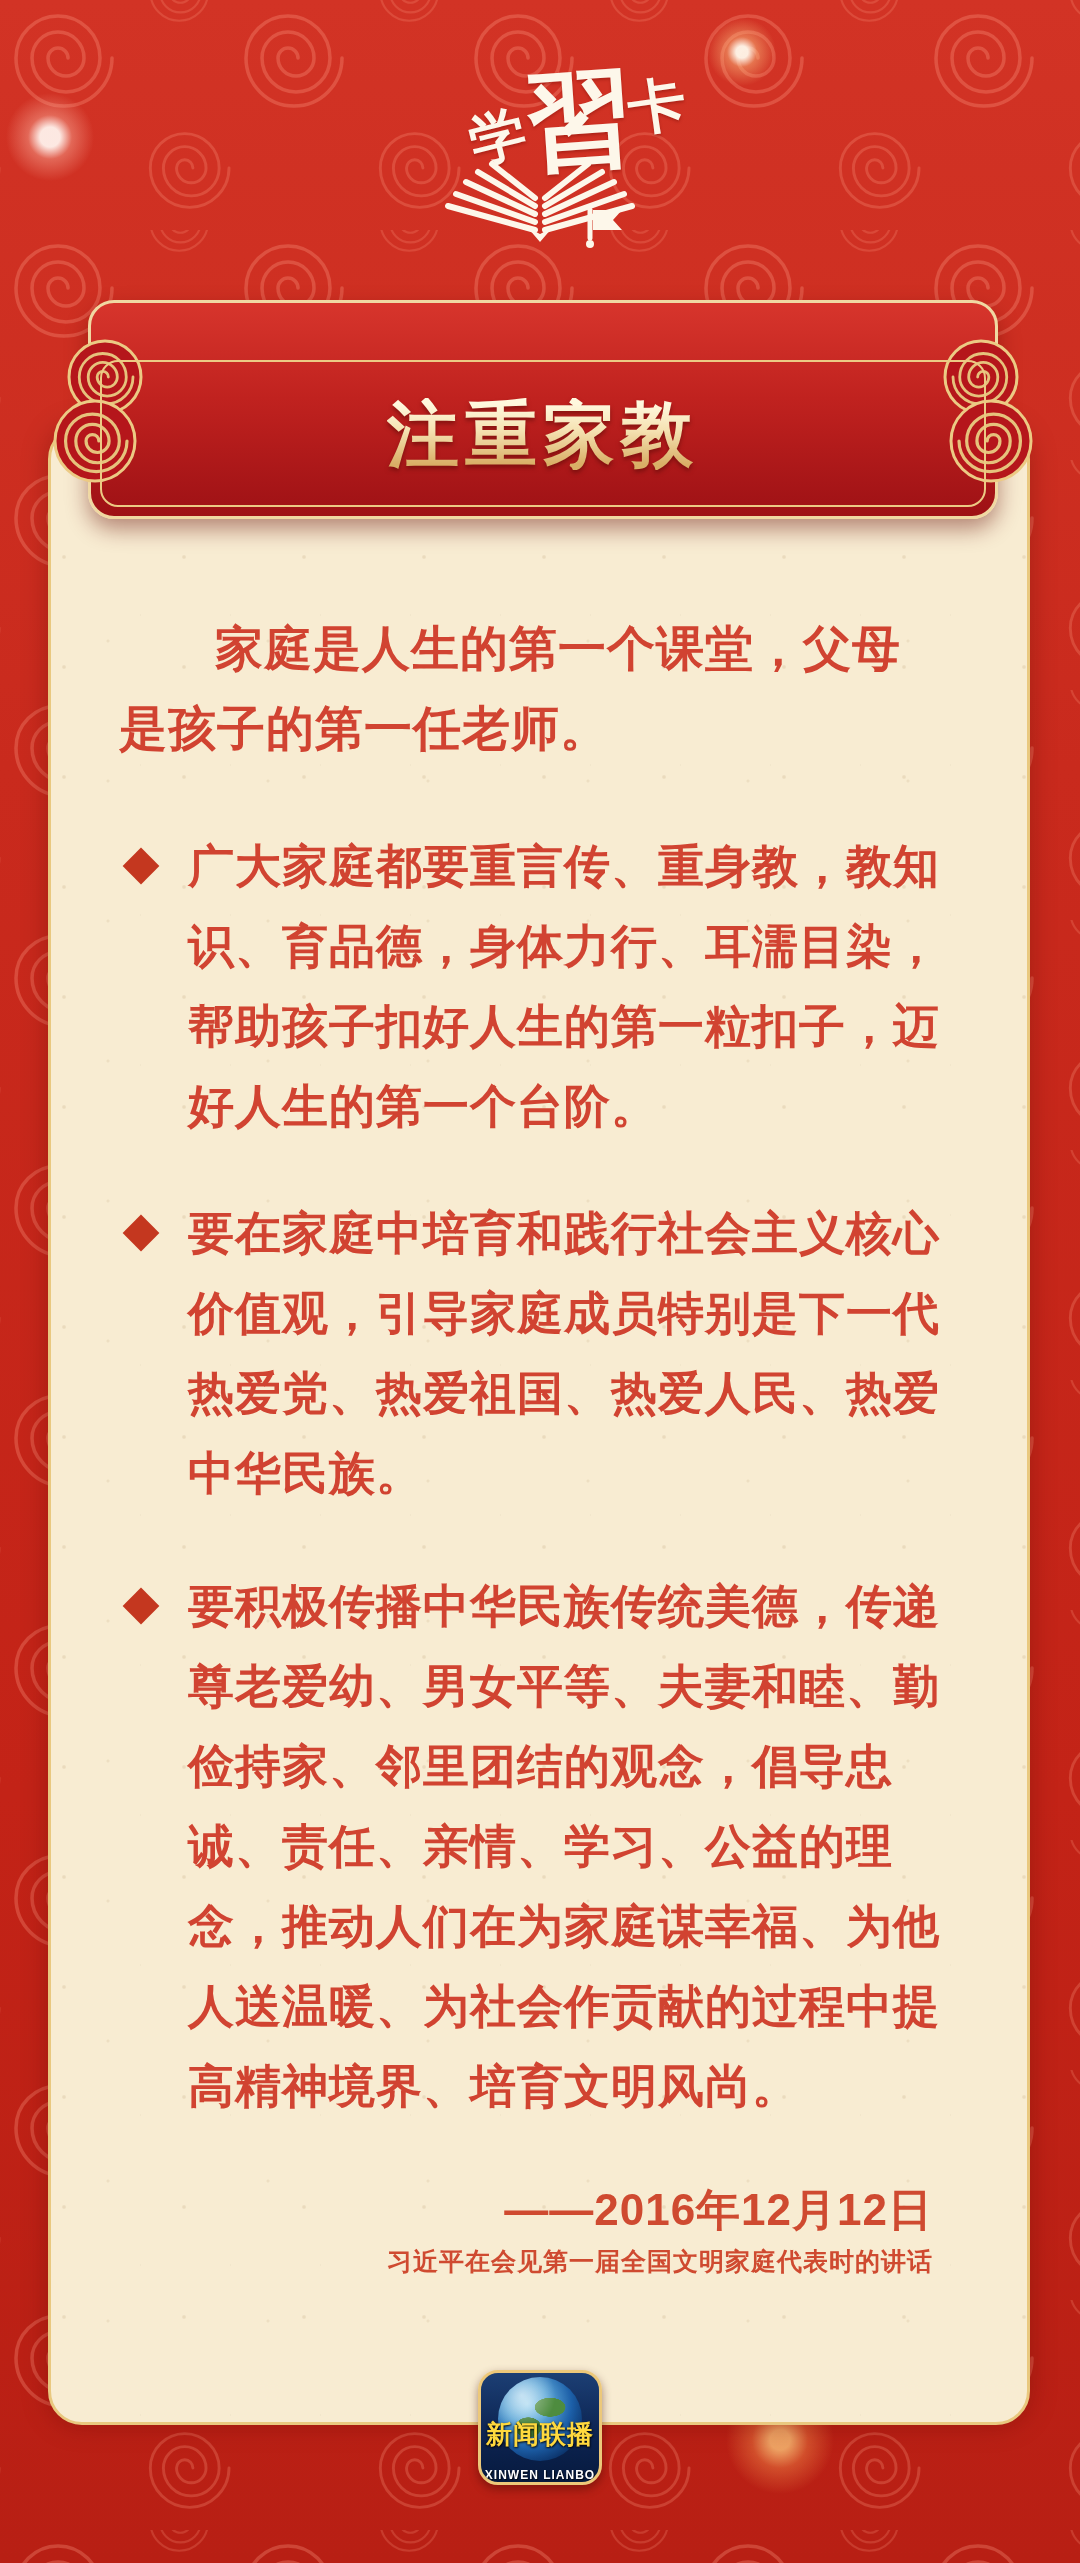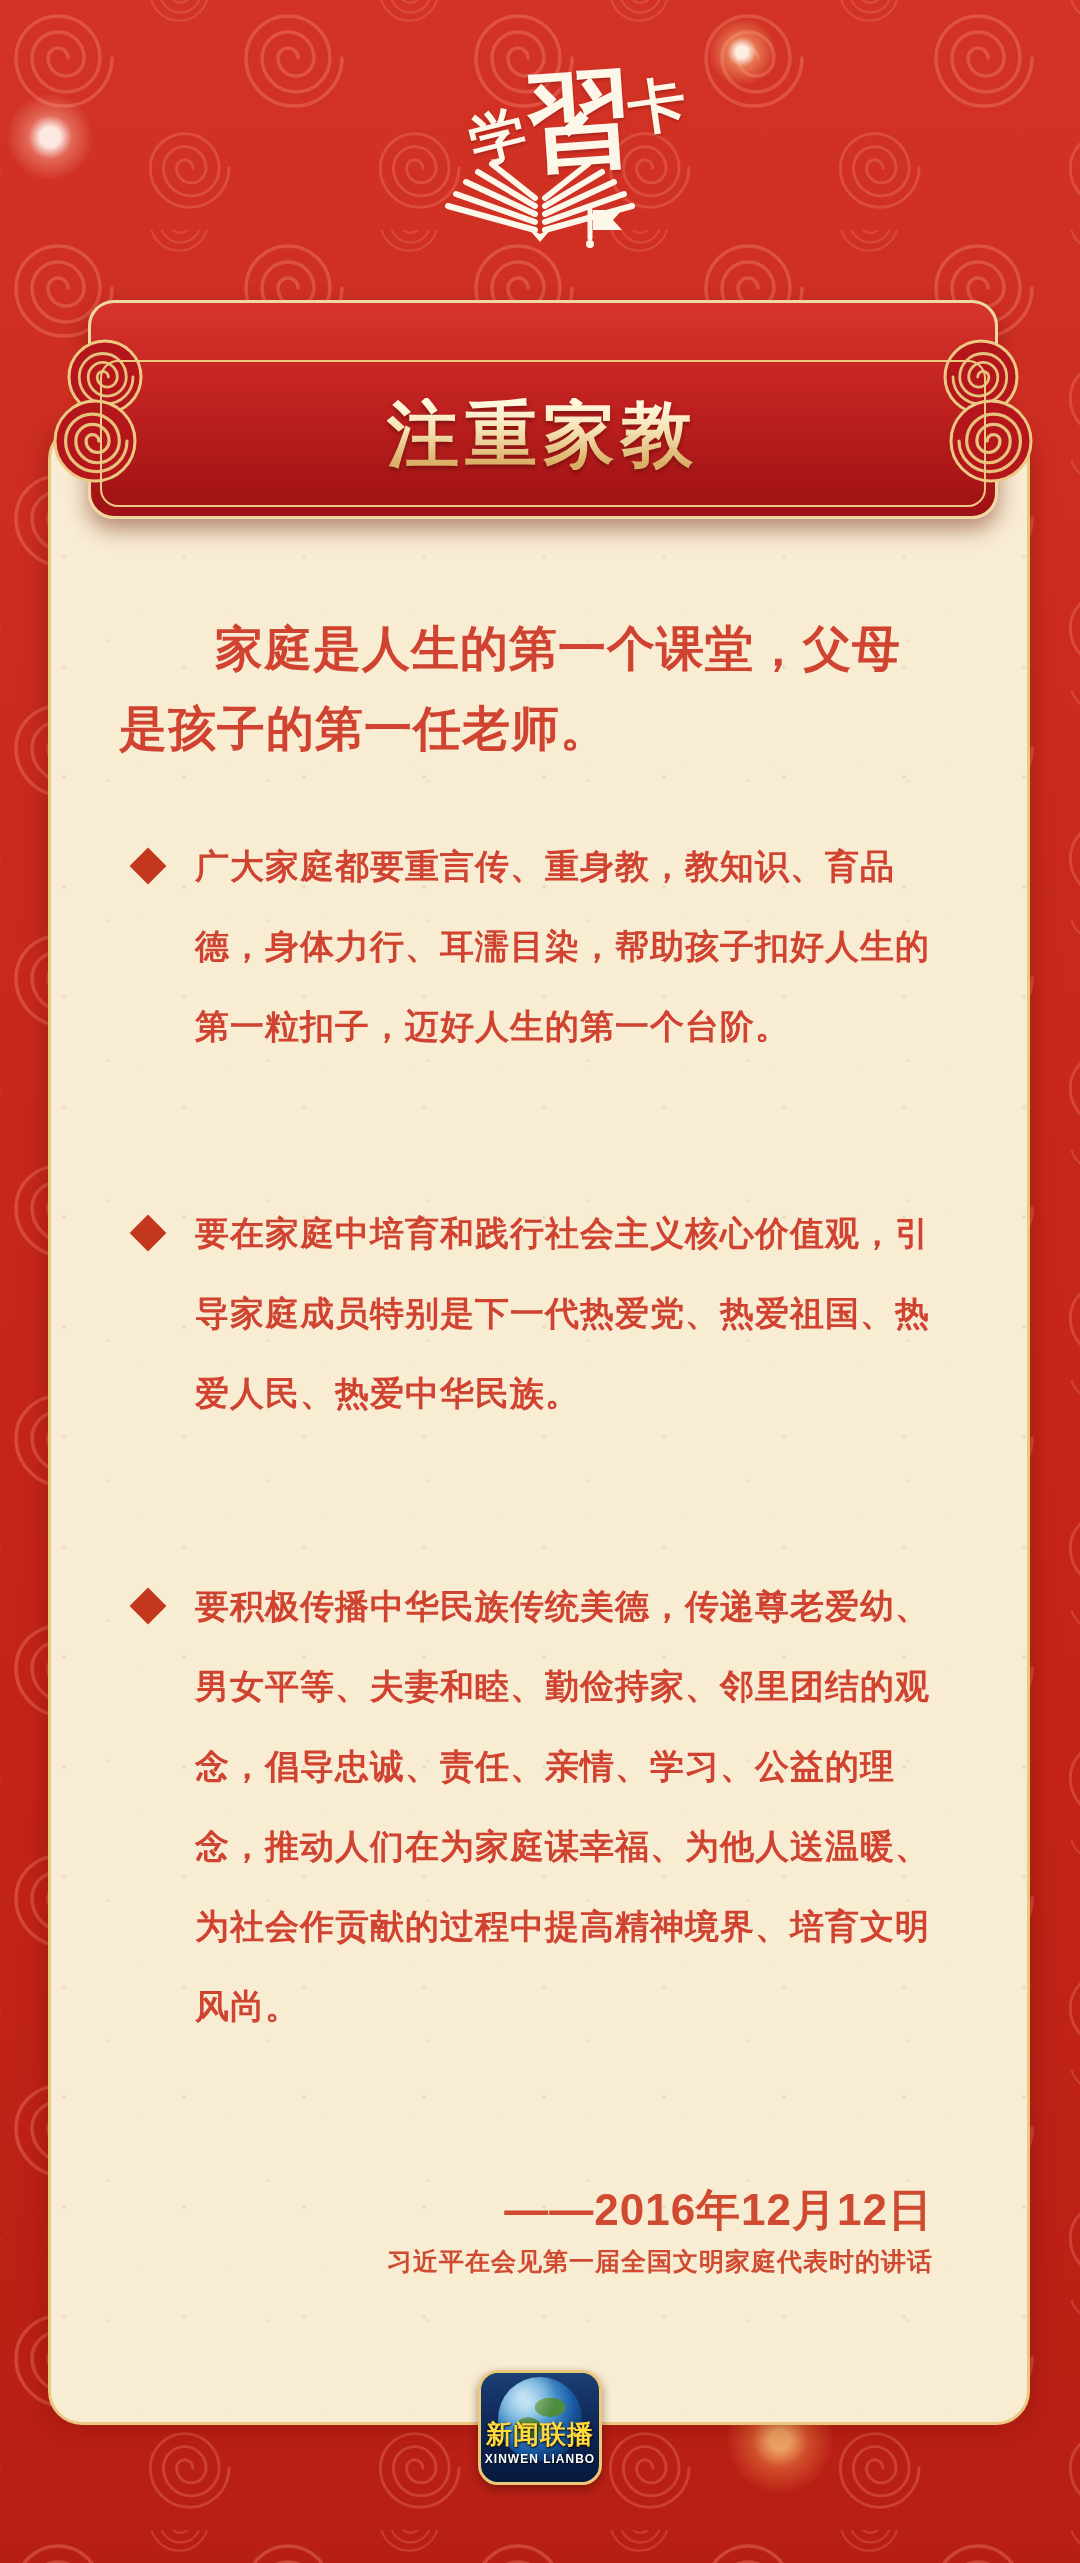--- a/index.html
+++ b/index.html
@@ -47,22 +47,22 @@
     box-shadow:0 0 26px rgba(90,8,4,.35);
     background-image:
       radial-gradient(circle at 13px 19px,rgba(164,130,82,.16) 1.2px,transparent 2.4px),
       radial-gradient(circle at 57px 73px,rgba(164,130,82,.12) 1px,transparent 2px),
       radial-gradient(circle at 91px 37px,rgba(120,90,60,.1) 1px,transparent 2px);
     background-size:120px 110px,160px 140px,90px 150px;
     color:#d14331;font-weight:bold;}
   .intro{position:absolute;left:68px;top:181px;width:828px;margin:0;
     font-size:48px;line-height:80px;text-indent:2em;letter-spacing:1px;}
   .bullets{list-style:none;margin:0;padding:0;}
-  .bullet{position:absolute;left:72px;width:832px;padding-left:72px;box-sizing:border-box;
-    font-size:34px;line-height:80px;letter-spacing:1px;}
+  .bullet{position:absolute;left:65px;width:832px;padding-left:72px;box-sizing:border-box;
+    font-size:46px;line-height:80px;letter-spacing:1px;}
   .bullet-1{top:398px;}
   .bullet-2{top:765px;}
   .bullet-3{top:1138px;}
   .diamond-icon{position:absolute;left:12px;top:27px;width:26px;height:26px;
     background:#c4371f;transform:rotate(45deg);}
   .attribution{position:absolute;right:94px;top:1758px;text-align:right;color:#cf4a30;}
   .attr-date{font-size:44px;line-height:48px;font-weight:bold;letter-spacing:1px;text-align:right;}
   .attr-source{font-size:25px;line-height:46px;font-weight:bold;margin-top:4px;letter-spacing:1px;}
 
   
@@ -72,21 +72,21 @@
     display:flex;flex-direction:column;align-items:center;overflow:hidden;
     box-shadow:0 4px 10px rgba(60,8,4,.45);}
   .earth-icon{width:84px;height:84px;border-radius:50%;margin-top:4px;flex:0 0 auto;
     background:
       radial-gradient(circle at 28% 22%,rgba(255,255,255,.55),transparent 38%),
       radial-gradient(ellipse 26px 16px at 62% 36%,#4e8c3f 58%,transparent 60%),
       radial-gradient(ellipse 22px 17px at 36% 60%,#3f7d36 58%,transparent 60%),
       radial-gradient(circle at 35% 32%,#9fd4ef 0%,#5ea8d8 26%,#1c5fa8 56%,#0a3066 80%,#041c45 100%);}
   .xwlb-cn{margin-top:-44px;z-index:2;color:#ffd93e;font-size:26px;font-weight:bold;letter-spacing:1px;
     text-shadow:1px 1px 2px rgba(0,0,0,.75),-1px 1px 2px rgba(0,0,0,.5);}
-  .xwlb-en{z-index:2;color:#ffffff;font-size:12px;font-weight:bold;letter-spacing:1px;margin-top:0;
+  .xwlb-en{z-index:2;color:#ffffff;font-size:12px;font-weight:bold;letter-spacing:1px;margin-top:16px;
     text-shadow:1px 1px 1px rgba(0,0,0,.7);}
 </style>
 </head>
 <body>
 
 <svg class="bg-pattern" width="1080" height="2563" xmlns="http://www.w3.org/2000/svg">
   <defs>
     <path id="spiralPath" d="M50 0 A48 48 0 0 1 -46 0 A42 42 0 0 1 38 0 A34 34 0 0 1 -30 0 A26 26 0 0 1 22 0 A18 18 0 0 1 -14 0 A10 10 0 0 1 6 0" fill="none"></path>
     <pattern id="swirls" width="230" height="230" patternUnits="userSpaceOnUse">
       <use href="#spiralPath" transform="translate(62,58)" stroke="#ff9e84" stroke-width="3.5" stroke-opacity="0.30" stroke-linecap="round"></use>

